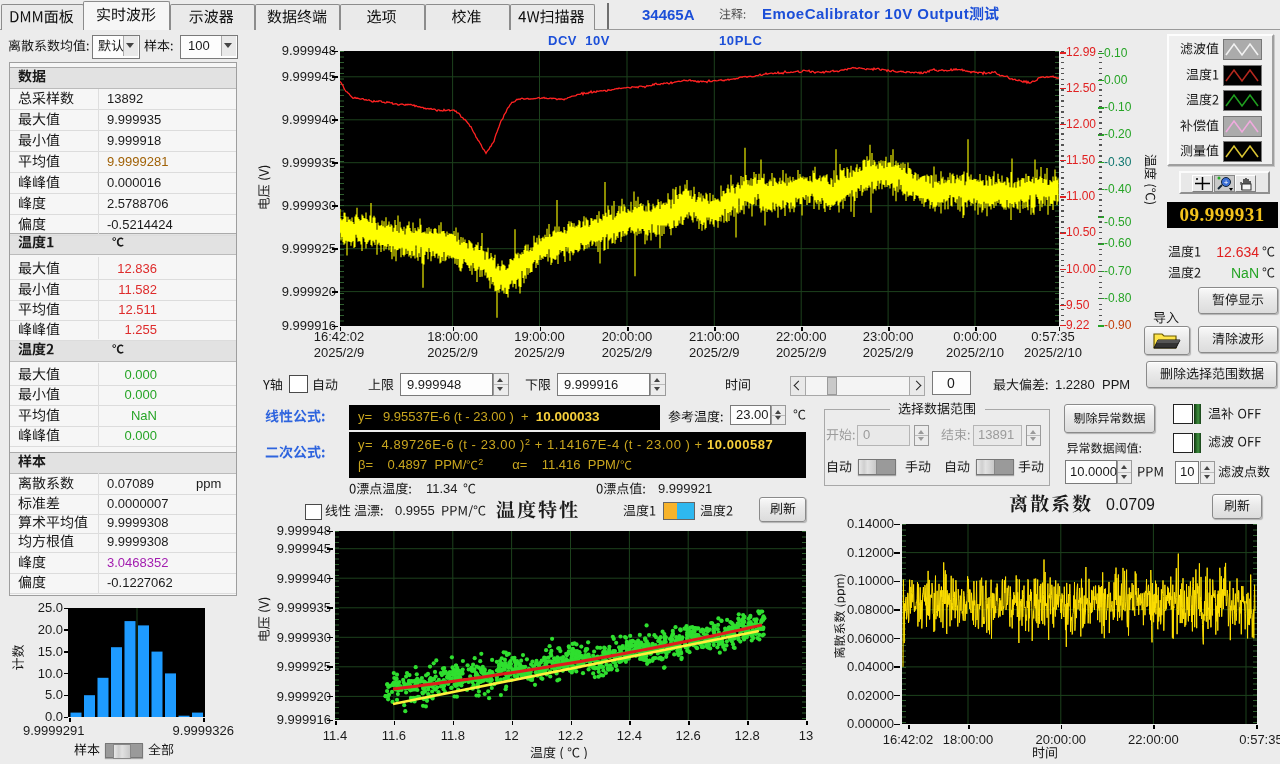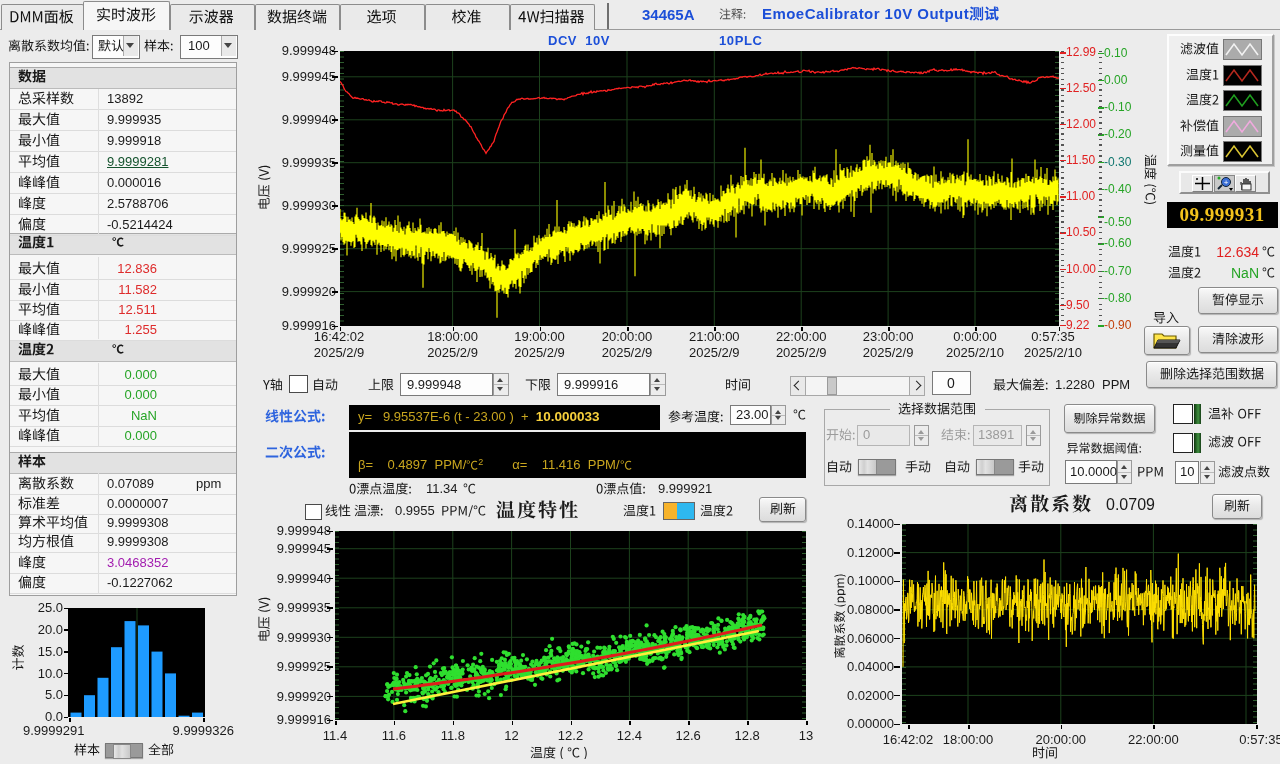--- a/index.html
+++ b/index.html
@@ -256,21 +256,21 @@
         <use href="#r5c0f" x="100"></use>
         <use href="#r503c" x="200"></use>
       </svg></div>
     <div style="position:absolute;left:107.0px;top:133.2px;font:normal 13px 'Liberation Sans';color:#1a1a1a;white-space:pre;line-height:16px;">9.999918</div>
     <div style="position:absolute;left:10px;top:151.2px;width:226px;height:1px;background:#dcdcdc"></div>
     <div style="position:absolute;left:18.0px;top:154.3px;line-height:0;"><svg width="42.0" height="14" viewBox="0 0 300 100" fill="#1a1a1a">
         <use href="#r5e73" x="0"></use>
         <use href="#r5747" x="100"></use>
         <use href="#r503c" x="200"></use>
       </svg></div>
-    <div style="position:absolute;left:107.0px;top:154.2px;font:normal 13px 'Liberation Sans';color:#14532d;white-space:pre;line-height:16px;text-decoration:underline;">9.9999281</div>
+    <div style="position:absolute;left:107.0px;top:154.2px;font:normal 13px 'Liberation Sans';color:#a16207;white-space:pre;line-height:16px;">9.9999281</div>
     <div style="position:absolute;left:10px;top:172.2px;width:226px;height:1px;background:#dcdcdc"></div>
     <div style="position:absolute;left:18.0px;top:175.3px;line-height:0;"><svg width="42.0" height="14" viewBox="0 0 300 100" fill="#1a1a1a">
         <use href="#r5cf0" x="0"></use>
         <use href="#r5cf0" x="100"></use>
         <use href="#r503c" x="200"></use>
       </svg></div>
     <div style="position:absolute;left:107.0px;top:175.2px;font:normal 13px 'Liberation Sans';color:#1a1a1a;white-space:pre;line-height:16px;">0.000016</div>
     <div style="position:absolute;left:10px;top:193.2px;width:226px;height:1px;background:#dcdcdc"></div>
     <div style="position:absolute;left:18.0px;top:196.3px;line-height:0;"><svg width="28.0" height="14" viewBox="0 0 200 100" fill="#1a1a1a">
         <use href="#r5cf0" x="0"></use>
@@ -719,20 +719,21 @@
         <use href="#r2103" x="0"></use>
       </svg></div>
     <div style="position:absolute;left:265.0px;top:445.3px;line-height:0;"><svg width="60.5" height="14" viewBox="0 0 432 100" fill="#2e64de">
         <use href="#b4e8c" x="0"></use>
         <use href="#b6b21" x="100"></use>
         <use href="#b516c" x="200"></use>
         <use href="#b5f0f" x="300"></use>
         <use href="#b3a" x="400"></use>
       </svg></div>
     <div style="position:absolute;left:349px;top:432px;width:457px;height:46px;background:#000;"></div>
+    <div style="position:absolute;left:358px;top:436px;font:13px 'Liberation Sans';color:#c9a61f;white-space:pre;line-height:13px;letter-spacing:0.55px">y=  4.89726E-6 (t - 23.00 )<span style="font-size:9px;vertical-align:3.5px">2</span> + 1.14167E-4 (t - 23.00 ) + <span style="font-weight:bold;font-size:13px;color:#f7d03c">10.000587</span></div>
     <div style="position:absolute;left:358px;top:455px;font:13px 'Liberation Sans';color:#c9a61f;white-space:pre;line-height:15px">β=    0.4897  PPM/<span style="vertical-align:-2px;line-height:0"><svg width="12.0" height="12" viewBox="0 0 100 100" fill="#c9a61f">
           <use href="#r2103" x="0"></use>
         </svg></span><span style="font-size:9px;vertical-align:3.5px">2</span>        α=    11.416  PPM/<span style="vertical-align:-2px;line-height:0"><svg width="12.0" height="12" viewBox="0 0 100 100" fill="#c9a61f">
           <use href="#r2103" x="0"></use>
         </svg></span></div>
     <div style="position:absolute;left:349.0px;top:481.9px;line-height:0;"><svg width="62.8" height="13" viewBox="0 0 483 100" fill="#1a1a1a">
         <use href="#r30" x="0"></use>
         <use href="#r6f02" x="56"></use>
         <use href="#r70b9" x="156"></use>
         <use href="#r6e29" x="256"></use>

